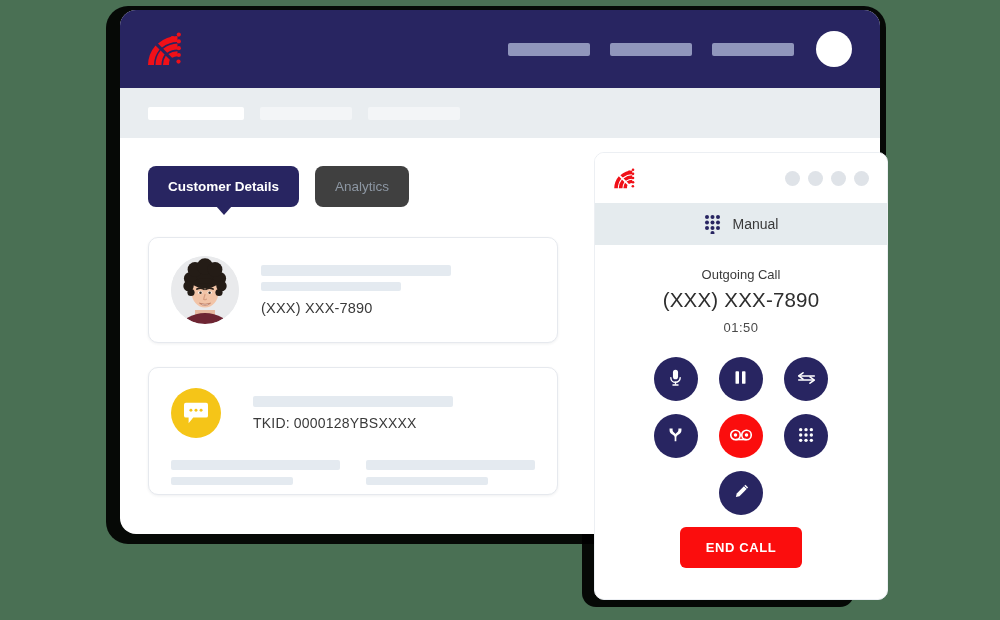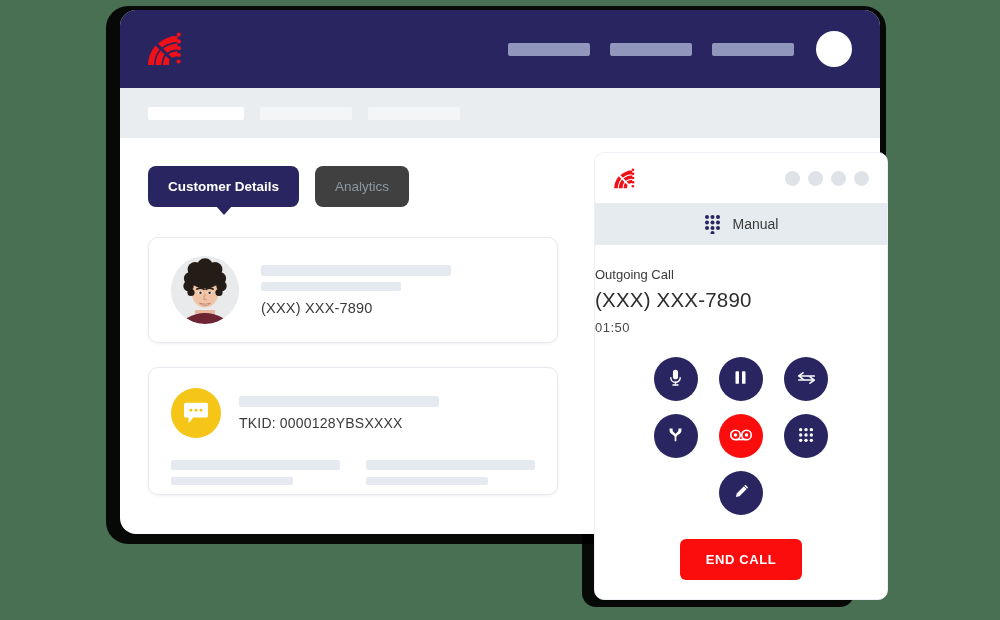--- a/index.html
+++ b/index.html
@@ -211,21 +211,21 @@
     width: 50px;
     height: 50px;
     border-radius: 50%;
     background: #f5c518;
     flex: 0 0 auto;
     display: flex;
     align-items: center;
     justify-content: center;
   }
 
-  .ticket-info { margin-left: 18px; }
+  .ticket-info { margin-left: 32px; }
   .ph-w200 { width: 200px; height: 11px; margin-bottom: 8px; }
 
   .tkid-text {
     font-size: 14px;
     color: #3a3a3a;
     letter-spacing: 0.2px;
   }
 
   .ticket-bottom {
     display: flex;
@@ -280,21 +280,21 @@
   }
 
   .manual-label {
     font-size: 14px;
     color: #3a3a3a;
   }
 
   .keypad-icon { width: 17px; height: 20px; }
 
   .call-info {
-    text-align: left;
+    text-align: center;
     padding-top: 22px;
   }
 
   .call-type {
     font-size: 13px;
     color: #3a3a3a;
     margin-bottom: 6px;
   }
 
   .call-number {
@@ -335,21 +335,21 @@
 
   .edit-row {
     display: flex;
     justify-content: center;
     margin-top: 13px;
   }
 
   .end-call-row {
     display: flex;
     justify-content: center;
-    margin-top: 24px;
+    margin-top: 12px;
   }
 
   .end-call-btn {
     background: #fb0d0d;
     color: #ffffff;
     border: none;
     border-radius: 6px;
     font-family: "Liberation Sans", sans-serif;
     font-size: 13px;
     font-weight: bold;

